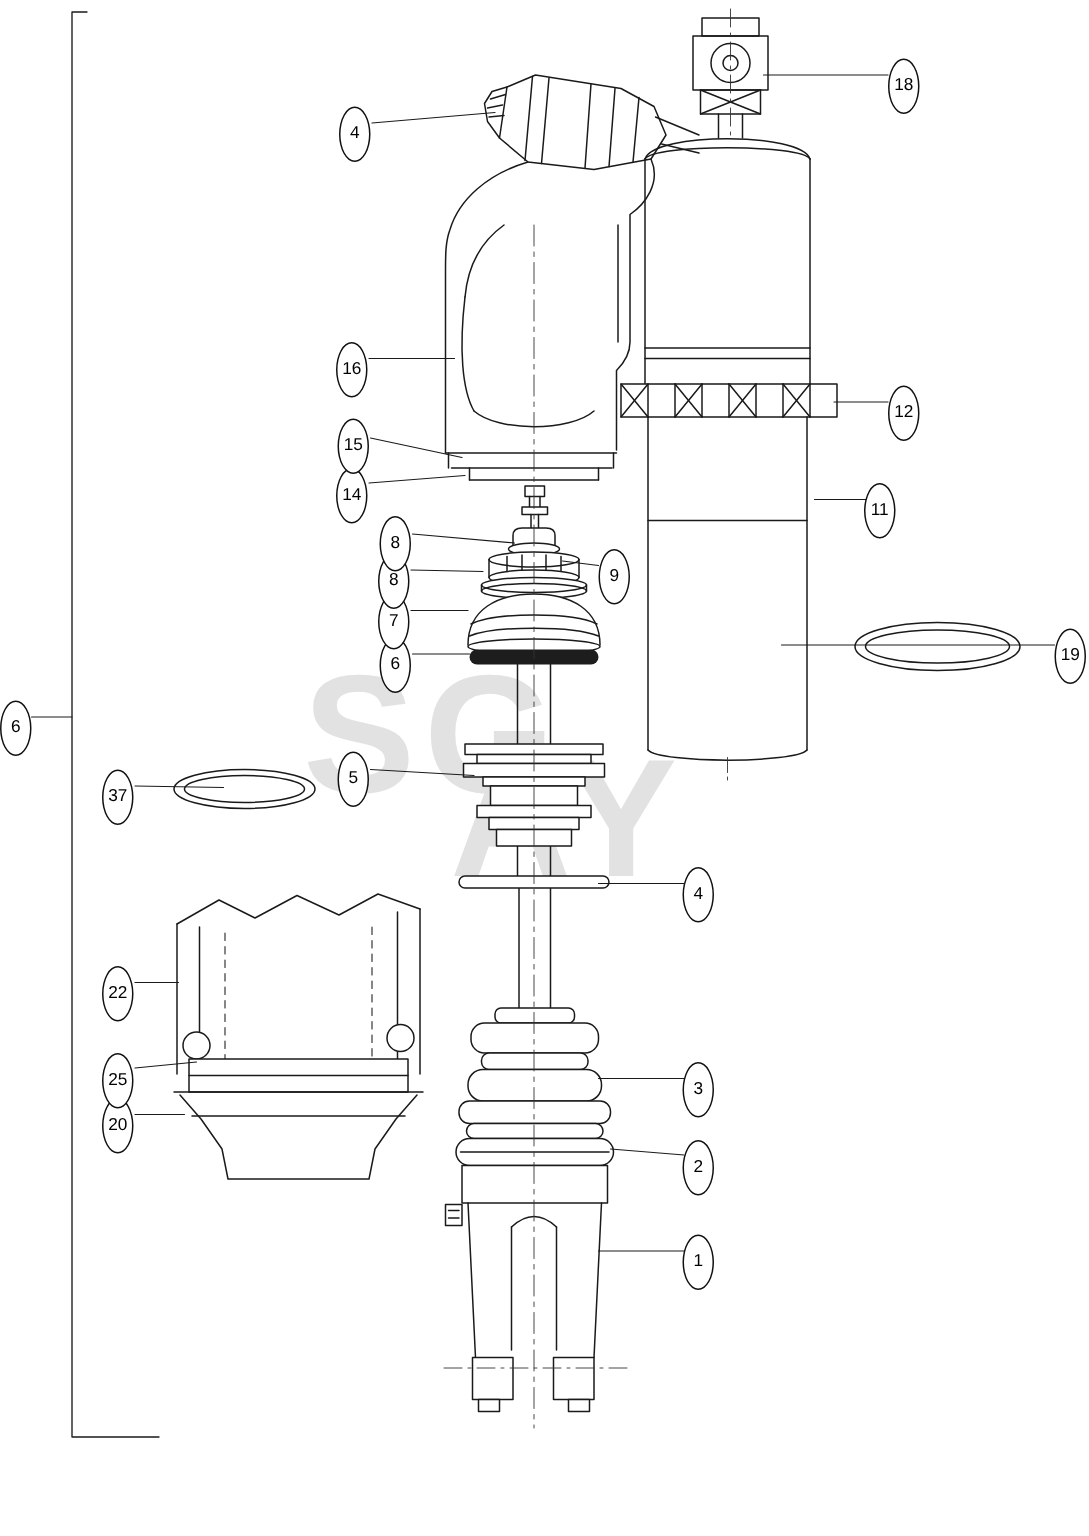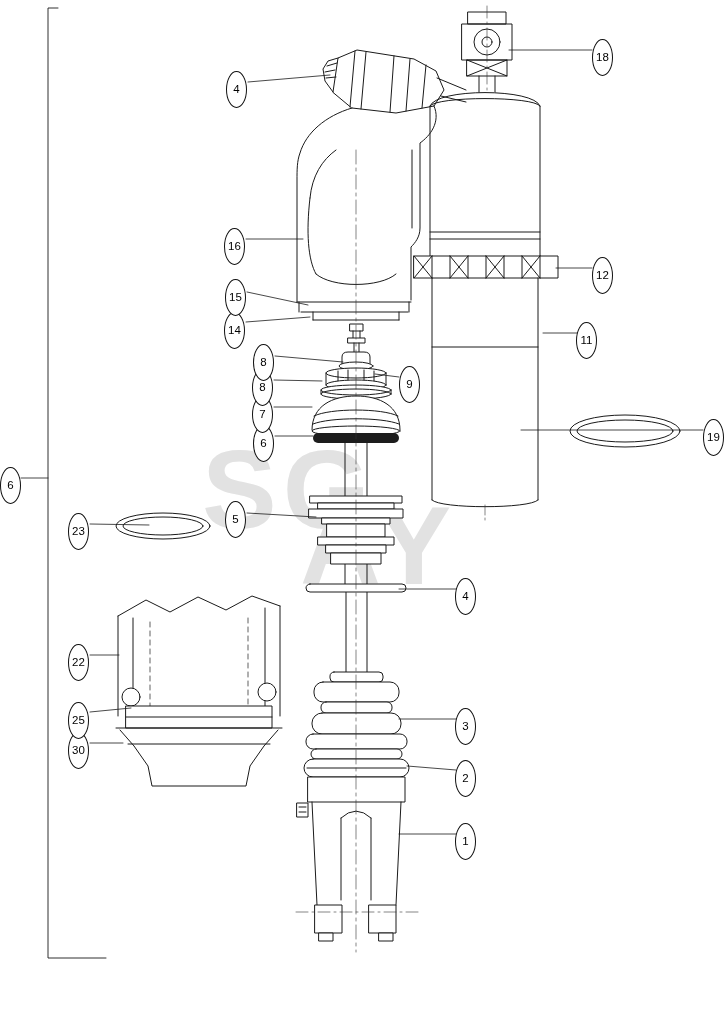--- a/index.html
+++ b/index.html
@@ -252,18 +252,18 @@
   <div class="callout" style="left:253px;top:344px">8</div>
   <div class="callout" style="left:576px;top:322px">11</div>
   <div class="callout" style="left:592px;top:257px">12</div>
   <div class="callout" style="left:0px;top:467px">6</div>
   <div class="callout" style="left:224px;top:312px">14</div>
   <div class="callout" style="left:225px;top:279px">15</div>
   <div class="callout" style="left:224px;top:228px">16</div>
   <div class="callout" style="left:226px;top:71px">4</div>
   <div class="callout" style="left:592px;top:39px">18</div>
   <div class="callout" style="left:703px;top:419px">19</div>
-  <div class="callout" style="left:68px;top:732px">30</div>
+  <div class="callout" style="left:68px;top:732px">20</div>
   <div class="callout" style="left:68px;top:702px">25</div>
   <div class="callout" style="left:68px;top:644px">22</div>
-  <div class="callout" style="left:68px;top:513px">23</div>
+  <div class="callout" style="left:68px;top:513px">37</div>
 
 </div>
 
 </body></html>

